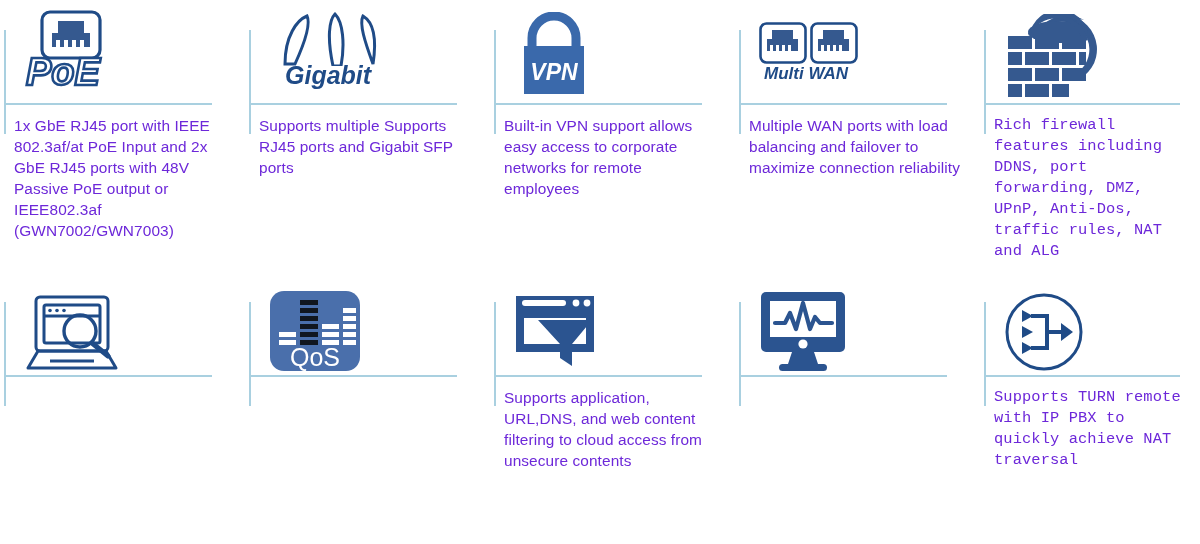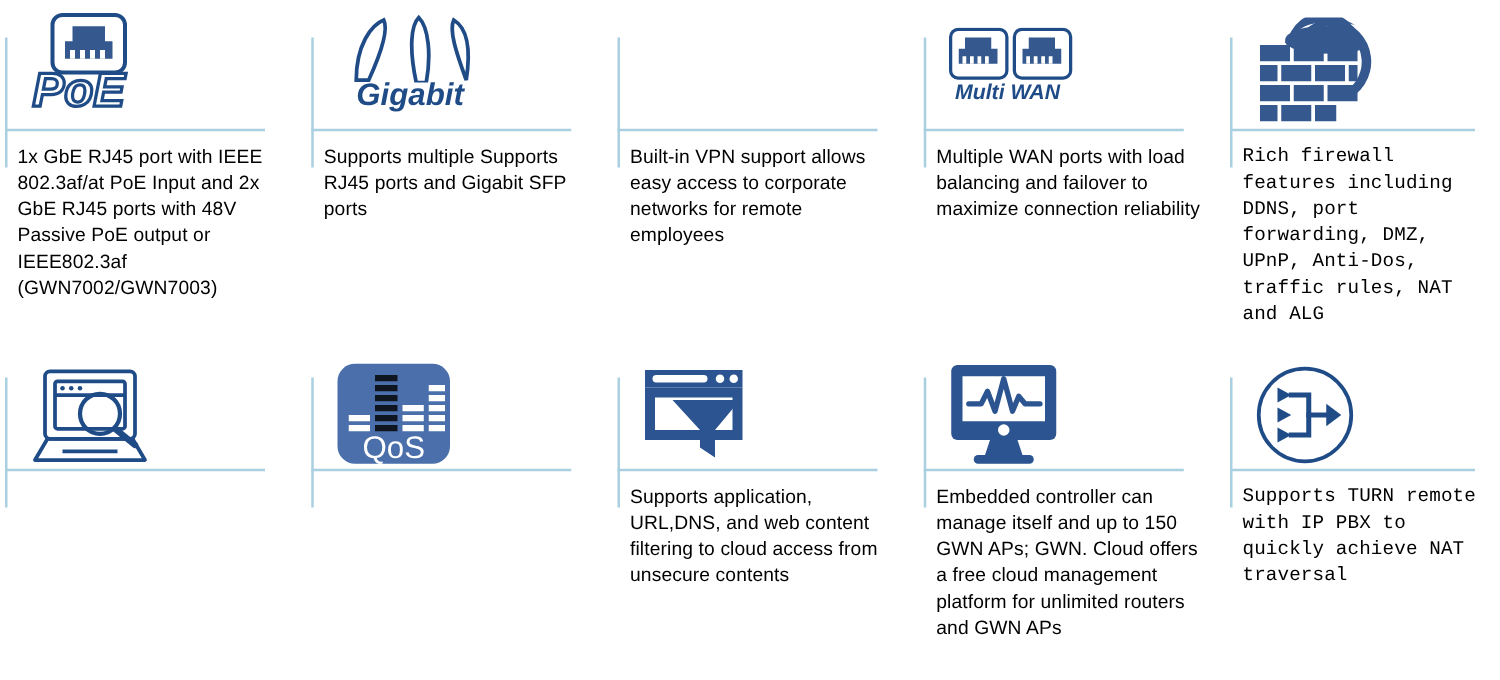--- a/index.html
+++ b/index.html
@@ -67,21 +67,21 @@
     box-sizing: border-box;
   }
 
   .desc {
     position: absolute;
     left: 14px;
     top: 115px;
     width: 212px;
     font-size: 15.4px;
     line-height: 21px;
-    color: #000000;
+    color: #6d28d9;
     letter-spacing: 0.1px;
     white-space: pre-line;
   }
   .cell.last .desc { width: 200px; font-family: Liberation Mono, monospace; }
 
   
   .ico { display:block; }
 
   
   .poe-wrap { position: relative; width: 92px; height: 92px; }
@@ -146,20 +146,27 @@
             <text x="2" y="26" font-size="25" font-weight="bold" font-style="italic" fill="#1f4b87" font-family="'Liberation Sans', sans-serif">Gigabit</text>
           </svg>
         </div>
       </div>
       <div class="desc">Supports multiple Supports RJ45 ports and  Gigabit SFP ports</div>
     </div>
 
     <div class="cell">
       <div class="divider-v"></div>
       <div class="divider-h"></div>
+      <div class="icon-area">
+        <svg class="ico" width="80" height="88" viewBox="0 0 80 88">
+          <path d="M18 38 V26 a22 22 0 0 1 44 0 V38" fill="none" stroke="#3a69ab" stroke-width="9"></path>
+          <rect x="10" y="34" width="60" height="48" fill="#3a69ab"></rect>
+          <text x="40" y="68" font-size="23" font-weight="bold" font-style="italic" fill="#ffffff" text-anchor="middle" font-family="'Liberation Sans', sans-serif">VPN</text>
+        </svg>
+      </div>
       <div class="desc">Built-in VPN support allows easy access to corporate networks for remote employees</div>
     </div>
 
     <div class="cell">
       <div class="divider-v"></div>
       <div class="divider-h"></div>
       <div class="icon-area">
         <div class="mw-wrap">
           <svg class="ico mw-ports" width="100" height="42" viewBox="0 0 100 42">
             <g>
@@ -306,21 +313,20 @@
       <div class="icon-area">
         <svg class="ico" width="88" height="82" viewBox="0 0 88 82">
           <rect x="2" y="2" width="84" height="60" rx="5" ry="5" fill="#2b5490"></rect>
           <rect x="11" y="11" width="66" height="36" fill="#ffffff"></rect>
           <path d="M16 33 h10 l5 -10 l6 16 l7 -26 l7 26 l5 -12 l5 6 h12" fill="none" stroke="#2b5490" stroke-width="4.2" stroke-linecap="round" stroke-linejoin="round"></path>
           <circle cx="44" cy="54" r="4.6" fill="#ffffff"></circle>
           <path d="M33 62 h22 l4 12 h-30 z" fill="#2b5490"></path>
           <rect x="20" y="74" width="48" height="7" rx="3.5" fill="#2b5490"></rect>
         </svg>
       </div>
-      <div class="desc">Embedded controller can manage itself and up to 150 GWN APs; GWN. Cloud offers a free cloud management platform for unlimited routers and GWN APs</div>
     </div>
 
     <div class="cell last">
       <div class="divider-v"></div>
       <div class="divider-h"></div>
       <div class="icon-area">
         <svg class="ico" width="80" height="80" viewBox="0 0 80 80">
           <circle cx="40" cy="40" r="37" fill="none" stroke="#1f4b87" stroke-width="3"></circle>
           <g fill="#1f4b87">
             <path d="M18 18 l11 6 l-11 6 z"></path>

